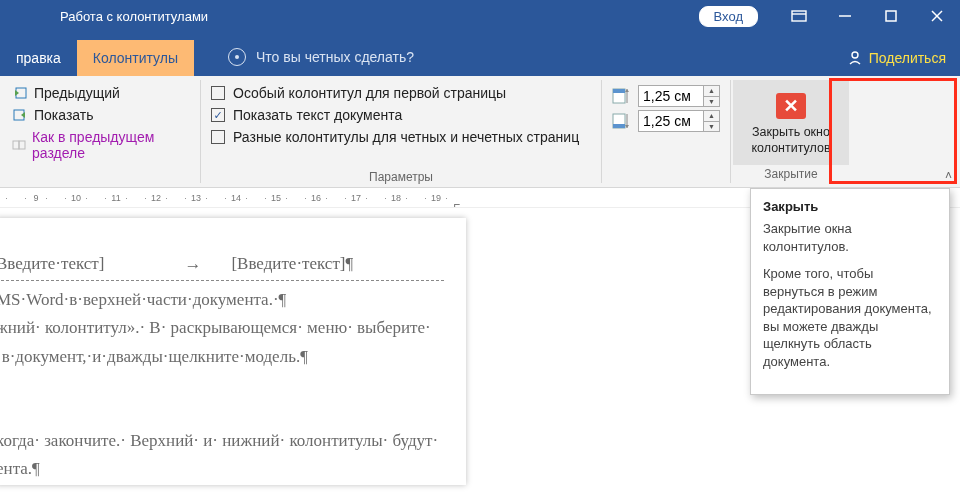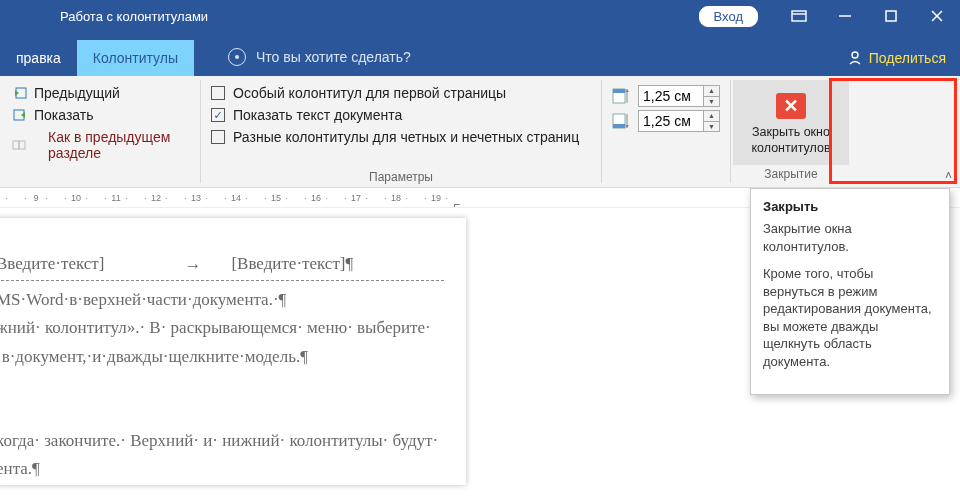--- a/index.html
+++ b/index.html
@@ -58,21 +58,21 @@
     display: flex;
     align-items: flex-end;
     color: #fff;
     position: relative;
   }
   .tab {
     padding: 10px 16px 10px 16px;
     font-size: 14px;
   }
   .tab.active {
-    background: #7dd3fc;
+    background: #fdba74;
     color: #2b579a;
   }
   .tellme {
     display: flex;
     align-items: center;
     margin-left: 34px;
     color: #d9e3f2;
     font-size: 14px;
     padding-bottom: 10px;
   }
@@ -119,21 +119,21 @@
     background: #d7d7d7;
     margin: 4px 0;
   }
 
   .nav-item {
     display: flex;
     align-items: center;
     padding: 3px 4px;
     font-size: 14px;
   }
-  .nav-item.disabled { color: #7f1d1d; gap: 16px; }
+  .nav-item.disabled { color: #a21caf; }
   .ico {
     width: 16px; height: 14px; margin-right: 6px;
     display: inline-flex; align-items: center; justify-content: center;
   }
   .chk {
     display: flex;
     align-items: center;
     padding: 3px 2px;
     font-size: 14px;
   }
@@ -364,21 +364,21 @@
 
 <div class="tabbar">
   <div class="tab">правка</div>
   <div class="tab active">Колонтитулы</div>
   <div class="tellme">
     <span class="bulb">
       <svg width="8" height="8">
           <circle cx="4" cy="4" r="2" fill="#d9e3f2"></circle>
         </svg>
     </span>
-    <span>Что вы хотите сделать?</span>
+    <span>Что вы четных сделать?</span>
   </div>
   <div class="share">
     <svg width="16" height="16">
       <circle cx="8" cy="5" r="3" fill="none" stroke="#fff" stroke-width="1.4"></circle>
       <path d="M3 14 Q8 9 13 14" fill="none" stroke="#fff" stroke-width="1.4"></path>
     </svg>
     <span>Поделиться</span>
   </div>
 </div>
 

